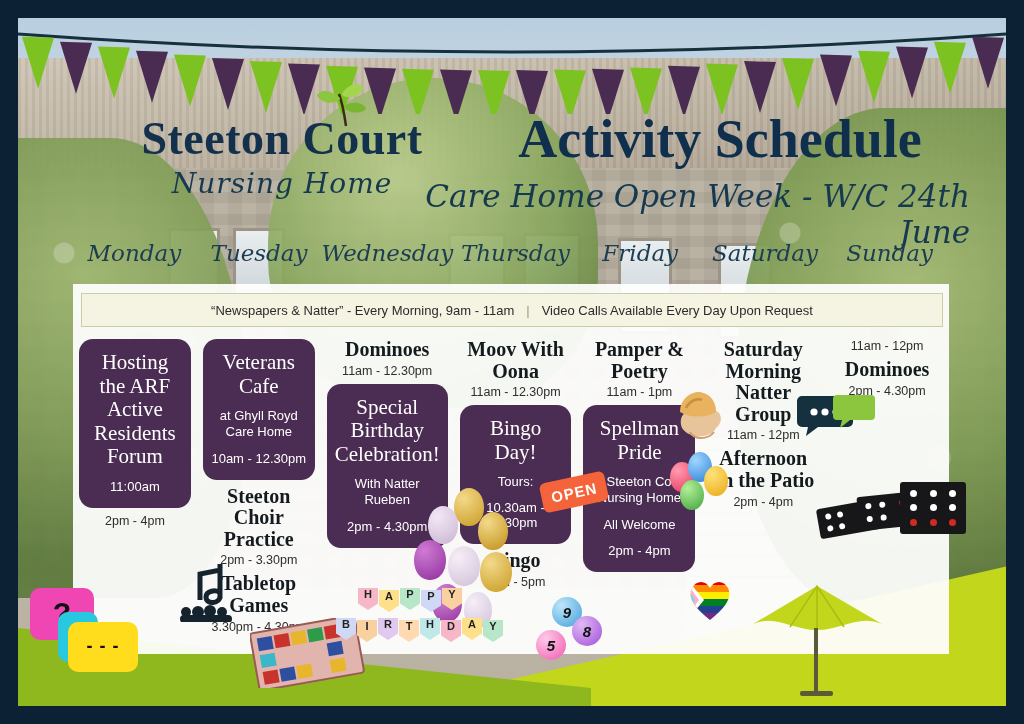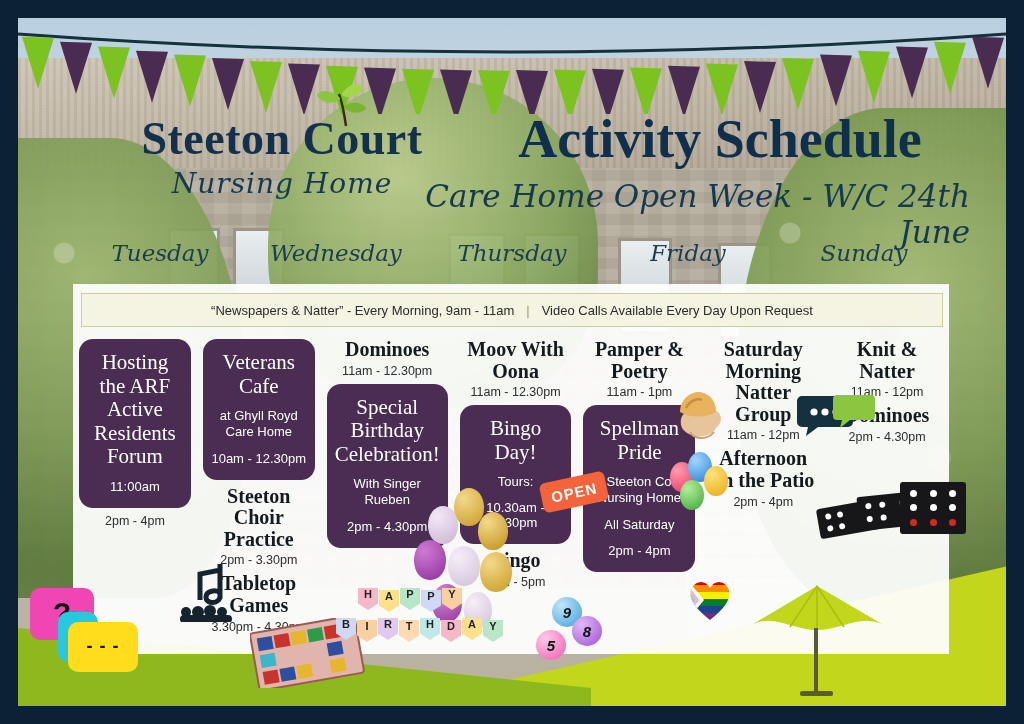--- a/index.html
+++ b/index.html
@@ -161,24 +161,26 @@
 
   <div class="logo">
     <div class="logo-main">Steeton Court</div>
     <div class="logo-sub">Nursing Home</div>
   </div>
 
   <div class="title">Activity Schedule</div>
   <div class="subtitle">Care Home Open Week - W/C 24th June</div>
 
   <div class="days" id="days">
+      <div class="day">Monday</div>
       <div class="day">Tuesday</div>
       <div class="day">Wednesday</div>
       <div class="day">Thursday</div>
       <div class="day">Friday</div>
+      <div class="day">Saturday</div>
       <div class="day">Sunday</div>
     </div>
 
   <div class="panel"></div>
   <div class="banner">
     <span>“Newspapers &amp; Natter” - Every Morning, 9am - 11am</span>
     <span class="sep">|</span>
     <span>Video Calls Available Every Day Upon Request</span>
   </div>
 
@@ -207,21 +209,21 @@
           <div class="evt-time">3.30pm - 4.30pm</div>
         </div>
       </div>
       <div class="col">
         <div class="evt">
           <div class="evt-title">Dominoes</div>
           <div class="evt-time">11am - 12.30pm</div>
         </div>
         <div class="card">
           <div class="c-title">Special Birthday Celebration!</div>
-          <div class="c-sub">With Singer Rueben</div>
+          <div class="c-sub">With Natter Rueben</div>
           <div class="c-time">2pm - 4.30pm</div>
         </div>
       </div>
       <div class="col">
         <div class="evt">
           <div class="evt-title">Moov With Oona</div>
           <div class="evt-time">11am - 12.30pm</div>
         </div>
         <div class="card">
           <div class="c-title">Bingo Day!</div>
@@ -234,37 +236,36 @@
         </div>
       </div>
       <div class="col">
         <div class="evt">
           <div class="evt-title">Pamper &amp; Poetry</div>
           <div class="evt-time">11am - 1pm</div>
         </div>
         <div class="card">
           <div class="c-title">Spellman Pride</div>
           <div class="c-sub">at Steeton Court Nursing Home</div>
-          <div class="c-sub">All Saturday</div>
+          <div class="c-sub">All Welcome</div>
           <div class="c-time">2pm - 4pm</div>
         </div>
       </div>
       <div class="col">
         <div class="evt">
           <div class="evt-title">Saturday Morning Natter Group</div>
           <div class="evt-time">11am - 12pm</div>
         </div>
         <div class="evt">
           <div class="evt-title">Afternoon on the Patio</div>
           <div class="evt-time">2pm - 4pm</div>
         </div>
       </div>
       <div class="col">
         <div class="evt">
-          <div class="evt-title">Knit &amp; Natter</div>
           <div class="evt-time">11am - 12pm</div>
         </div>
         <div class="evt">
           <div class="evt-title">Dominoes</div>
           <div class="evt-time">2pm - 4.30pm</div>
         </div>
       </div>
     </div>
 
   <div class="bub" style="left:30px;top:588px;width:64px;height:52px;background:#ef46b4;">

